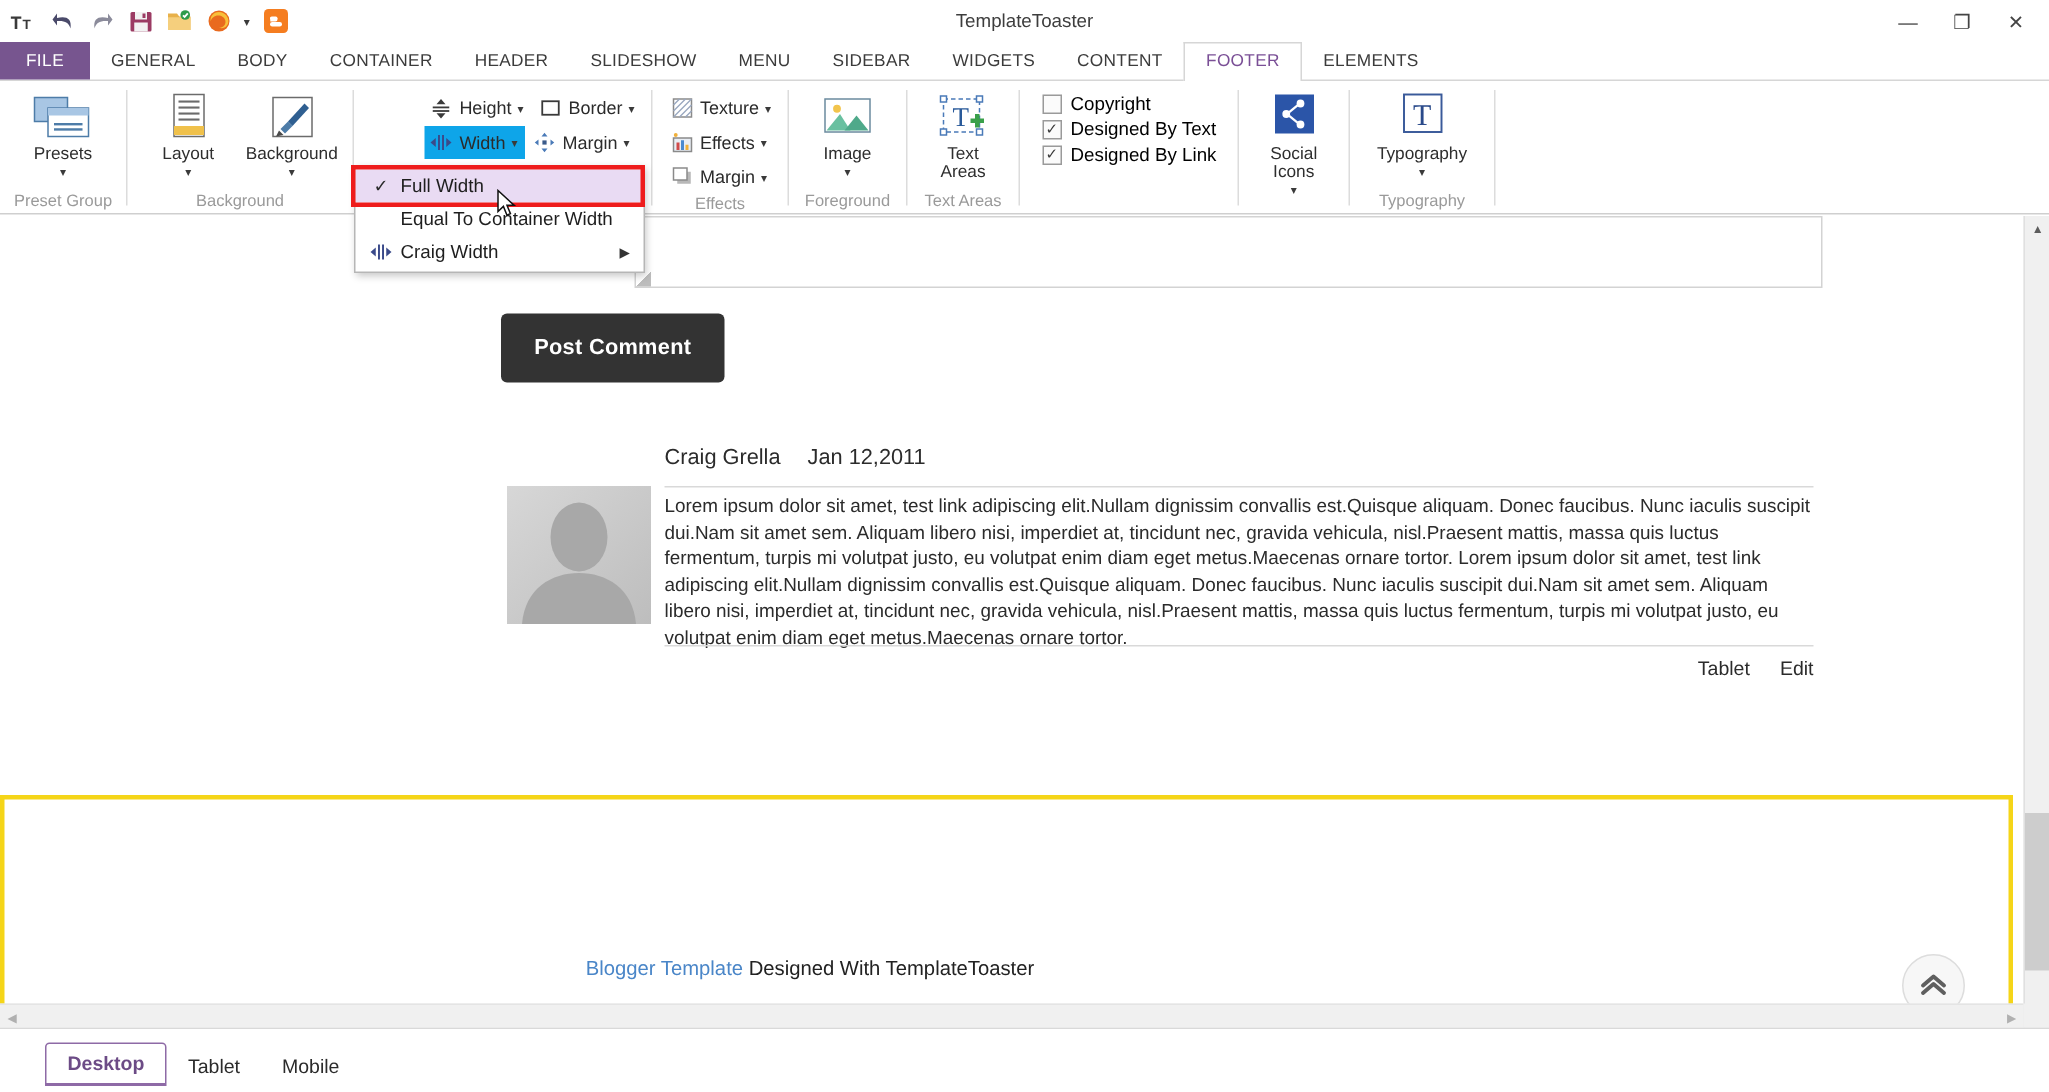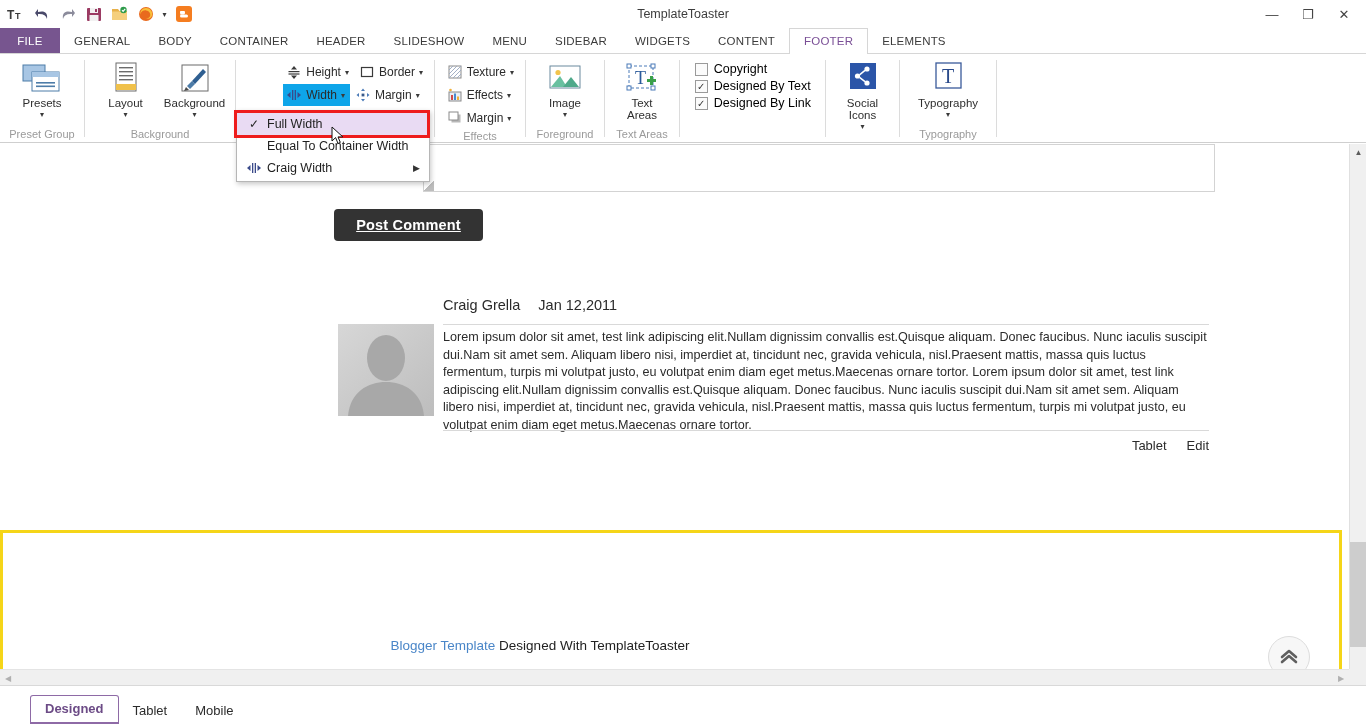--- a/index.html
+++ b/index.html
@@ -127,24 +127,24 @@
 
   .comment-box {
     position: absolute; left: 423px; top: 0px; width: 792px; height: 48px;
     border: 1px solid #d3d3d3; background: #fff;
   }
   .comment-box-grip {
     position: absolute; left: 0; bottom: 0; width: 10px; height: 10px;
     background: linear-gradient(135deg, transparent 50%, #bdbdbd 50%);
   }
   .post-btn {
-    position: absolute; left: 334px; top: 65px; width: 149px; height: 32px;
+    position: absolute; left: 334px; top: 65px; width: 149px; height: 46px;
     background: #333333; color: #fff; border-radius: 4px;
     display: flex; align-items: center; justify-content: center;
-    font-size: 14.5px; font-weight: bold; letter-spacing: .2px; cursor: default; text-decoration: underline;
+    font-size: 14.5px; font-weight: bold; letter-spacing: .2px; cursor: default;
   }
 
   .cmt-head { position: absolute; left: 443px; top: 153px; display: flex; gap: 18px; font-size: 14.5px; color: #2b2b2b; }
   .avatar {
     position: absolute; left: 338px; top: 180px; width: 96px; height: 92px;
     background: #cfcfcf; overflow: hidden;
   }
   .cmt-body {
     position: absolute; left: 443px; top: 180px; width: 766px;
     font-size: 12.6px; line-height: 17.5px; color: #2b2b2b;
@@ -627,19 +627,19 @@
     <div class="vs-arrow bottom">▼</div>
   </div>
   <div class="hscroll">
     <div class="hs-arrow hs-left">◀</div>
     <div class="hs-arrow hs-right">▶</div>
   </div>
   <div class="corner-box"></div>
 
   <div class="devbar">
     <div class="devtabs">
-      <div class="devtab active">Designed</div>
+      <div class="devtab active">Desktop</div>
       <div class="devtab">Tablet</div>
       <div class="devtab">Mobile</div>
     </div>
   </div>
 
 </div>
 
 </body></html>

